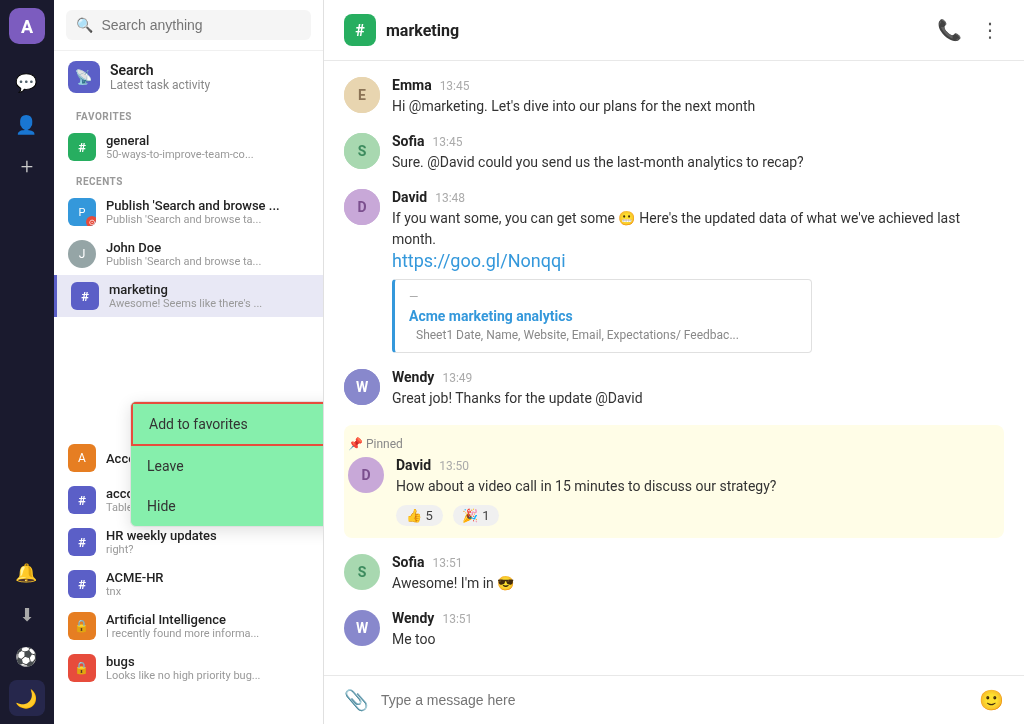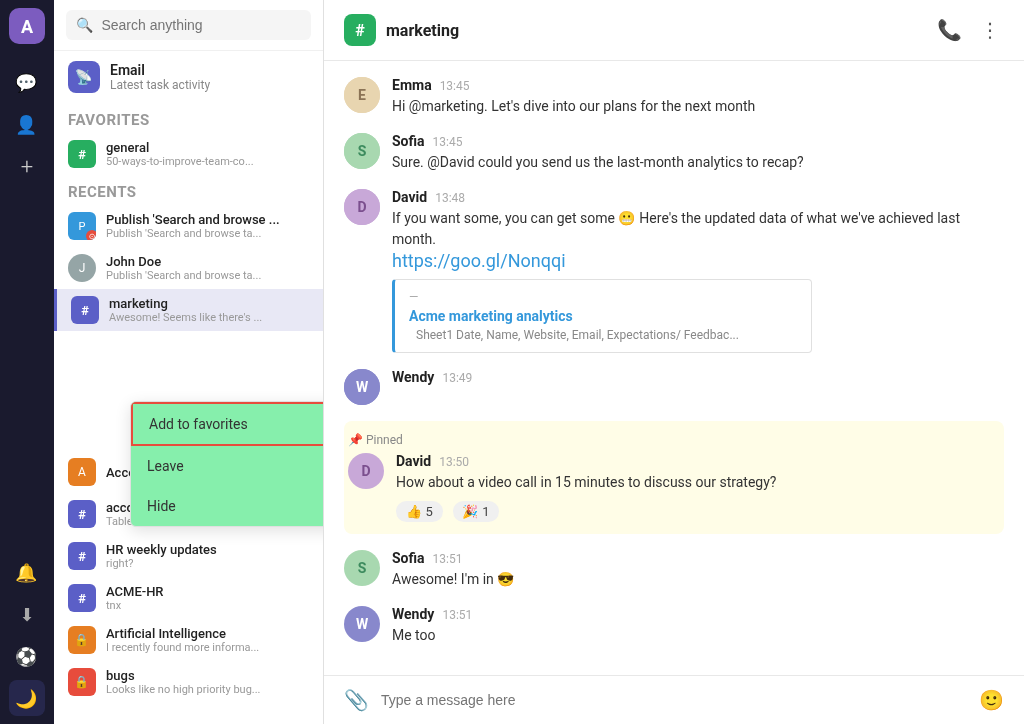--- a/index.html
+++ b/index.html
@@ -62,22 +62,22 @@
     }
     .task-icon {
       width: 32px; height: 32px; border-radius: 8px;
       background: #5b5fc7; display: flex; align-items: center; justify-content: center;
       color: #fff; font-size: 14px; flex-shrink: 0;
     }
     .task-text .title { font-size: 14px; font-weight: 600; color: #222; }
     .task-text .subtitle { font-size: 12px; color: #888; }
 
     .section-label {
-      padding: 8px 14px 4px;
-      font-size: 15px; font-weight: 700; color: #999; letter-spacing: 0.5px;
+      padding: 8px 22px 4px;
+      font-size: 10px; font-weight: 700; color: #999; letter-spacing: 0.5px;
       text-transform: uppercase;
     }
 
     .channel-item {
       display: flex; align-items: center; gap: 10px;
       padding: 7px 14px; cursor: pointer;
     }
     .channel-item.active { background: #e8e8f5; border-left: 3px solid #5b5fc7; }
     .channel-icon {
       width: 28px; height: 28px; border-radius: 6px;
@@ -217,21 +217,21 @@
       <span class="search-icon-svg">🔍</span>
       <input type="text" placeholder="Search anything" style="">
     </div>
   </div>
 
   <div class="sidebar-content">
 
     <div class="task-item">
       <div class="task-icon">📡</div>
       <div class="task-text">
-        <div class="title">Email</div>
+        <div class="title">Search</div>
         <div class="subtitle">Latest task activity</div>
       </div>
     </div>
 
     <div class="section-label">FAVORITES</div>
     <div class="channel-item">
       <div class="channel-icon green">#</div>
       <div class="channel-text">
         <div class="ch-name">general</div>
         <div class="ch-sub">50-ways-to-improve-team-co...</div>
@@ -390,20 +390,21 @@
         <svg width="36" height="36">
             <circle cx="18" cy="18" r="18" fill="#8888cc"></circle>
             <text x="18" y="23" text-anchor="middle" fill="#fff" font-size="14" font-weight="bold">W</text>
           </svg>
       </div>
       <div class="msg-body">
         <div class="msg-header">
           <span class="msg-name">Wendy</span>
           <span class="msg-time">13:49</span>
         </div>
+        <div class="msg-text">Great job! Thanks for the update @David</div>
       </div>
     </div>
 
     <div class="pinned-message">
       <div class="pin-label">📌 Pinned</div>
       <div class="message" style="gap:12px;">
         <div class="msg-avatar">
           <svg width="36" height="36">
               <circle cx="18" cy="18" r="18" fill="#c8a8d8"></circle>
               <text x="18" y="23" text-anchor="middle" fill="#7b4f8e" font-size="14" font-weight="bold">D</text>

